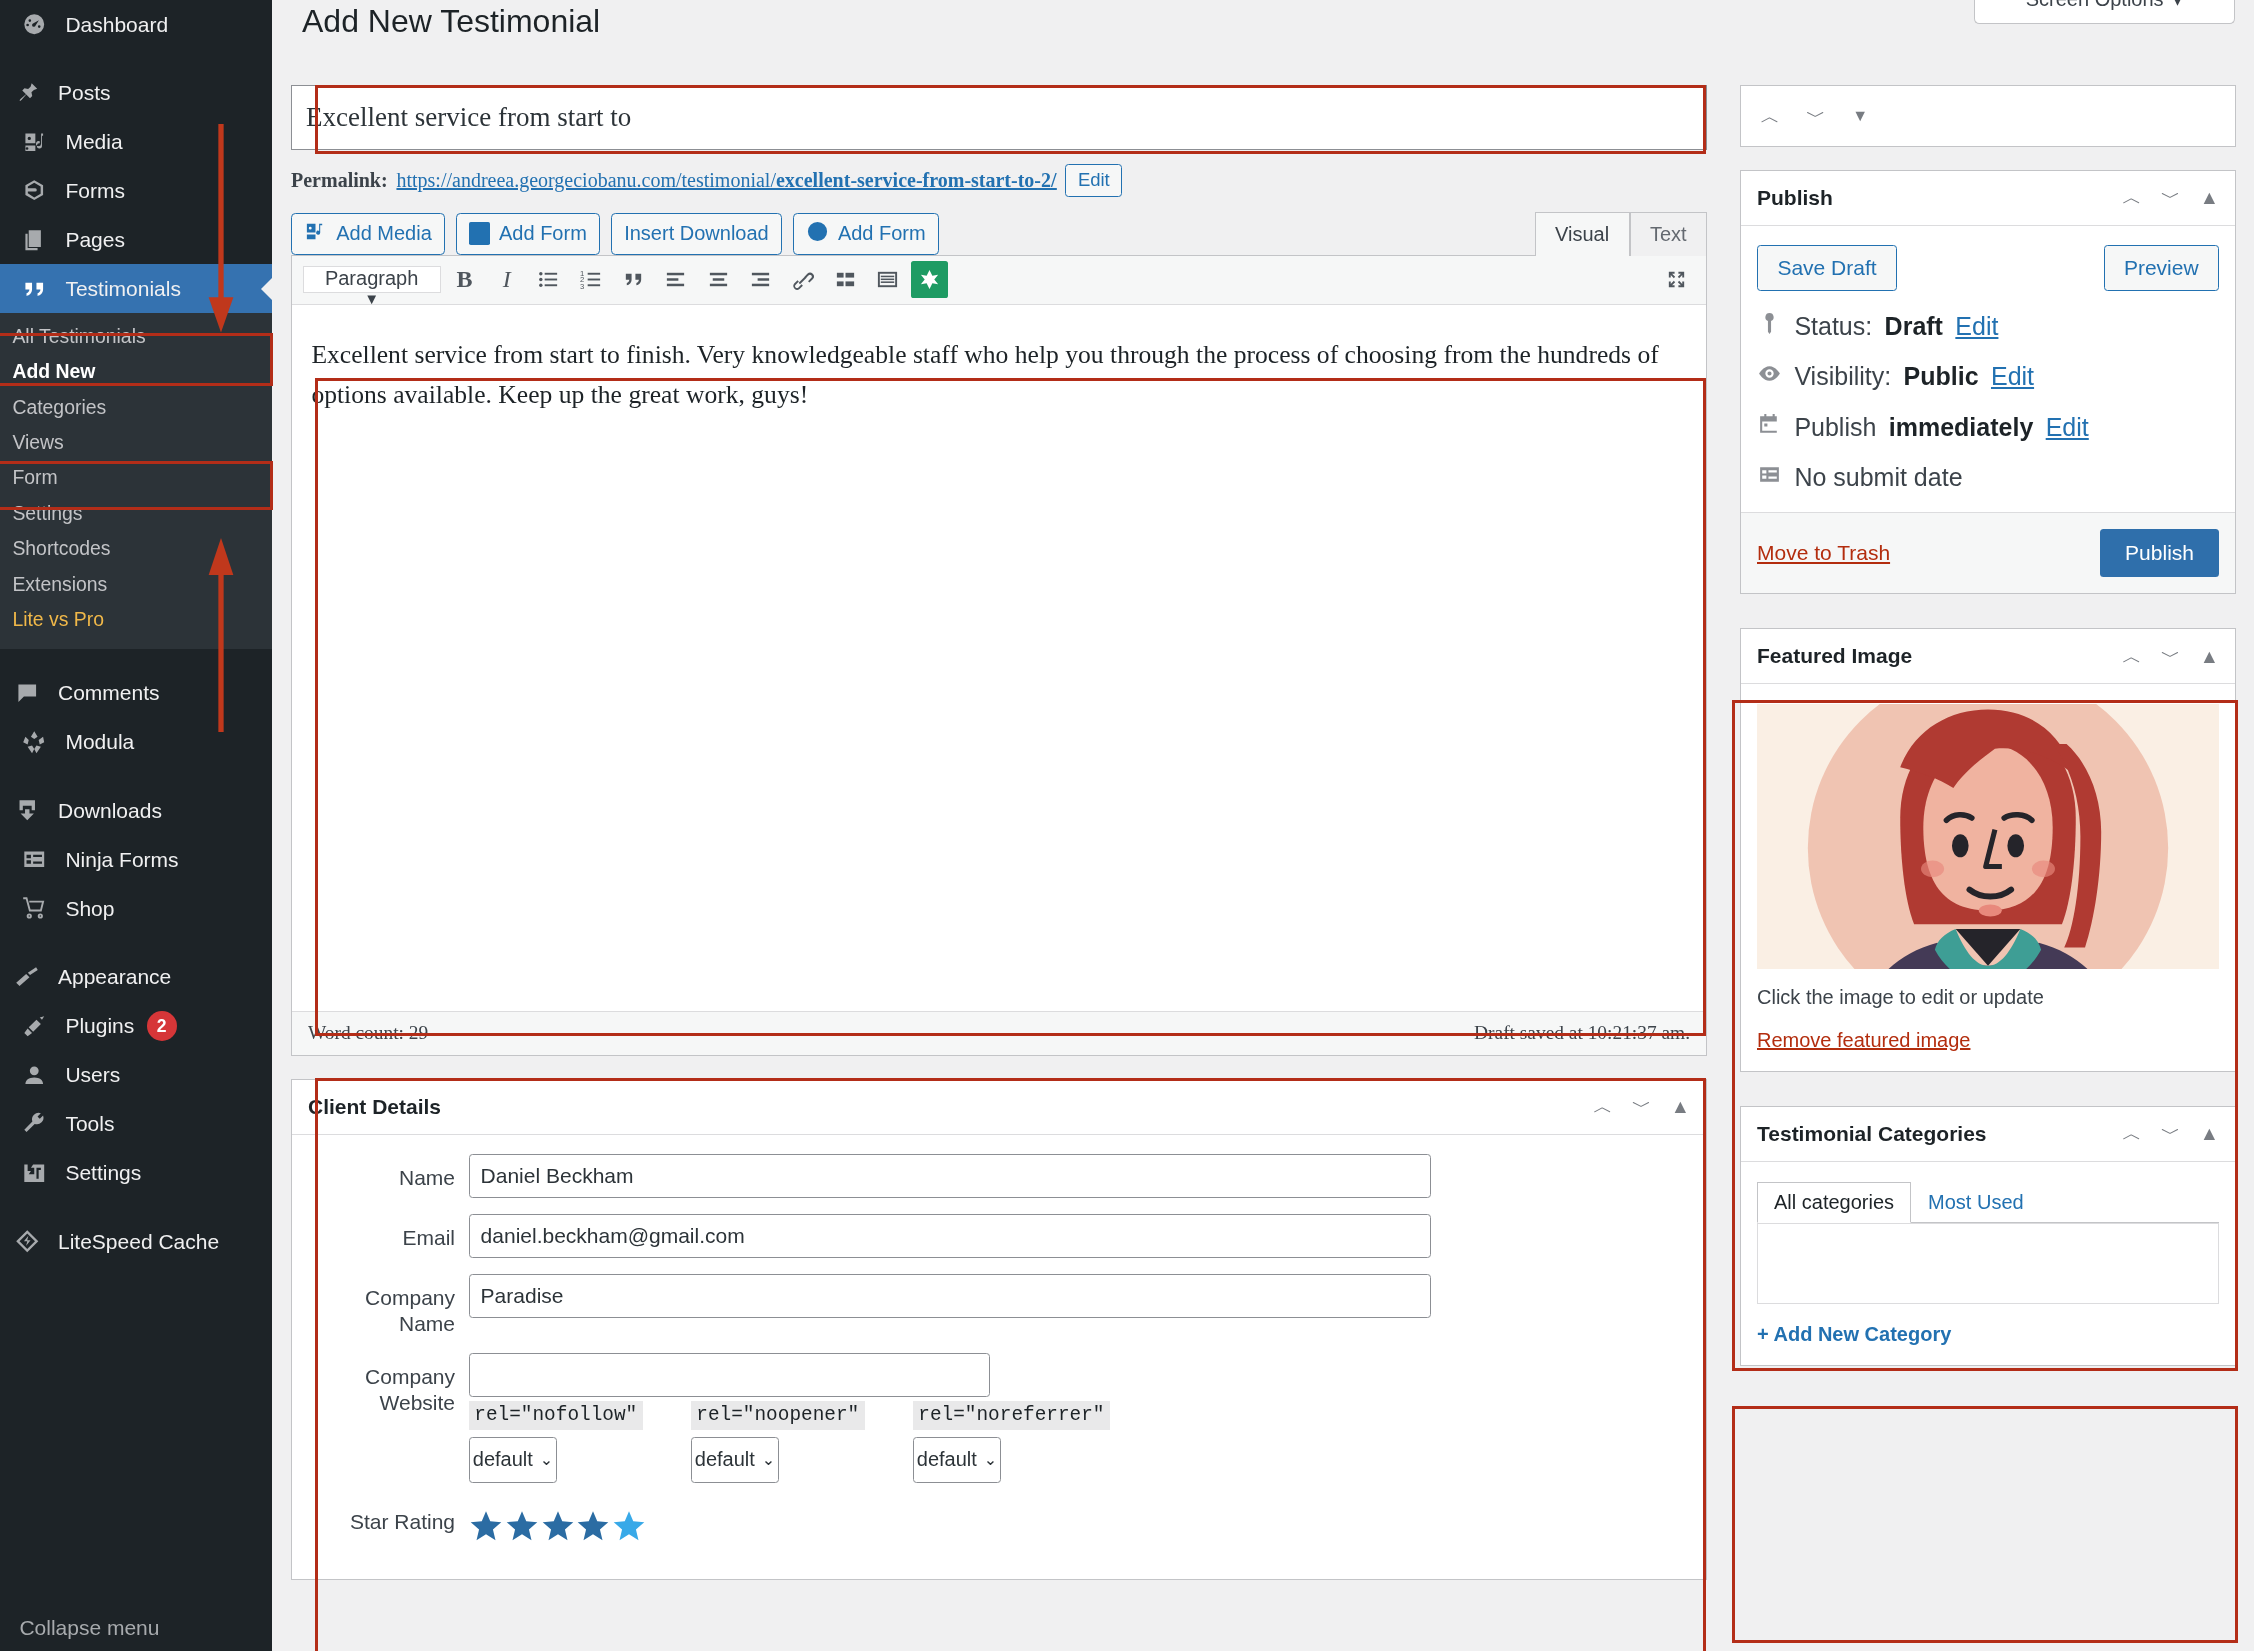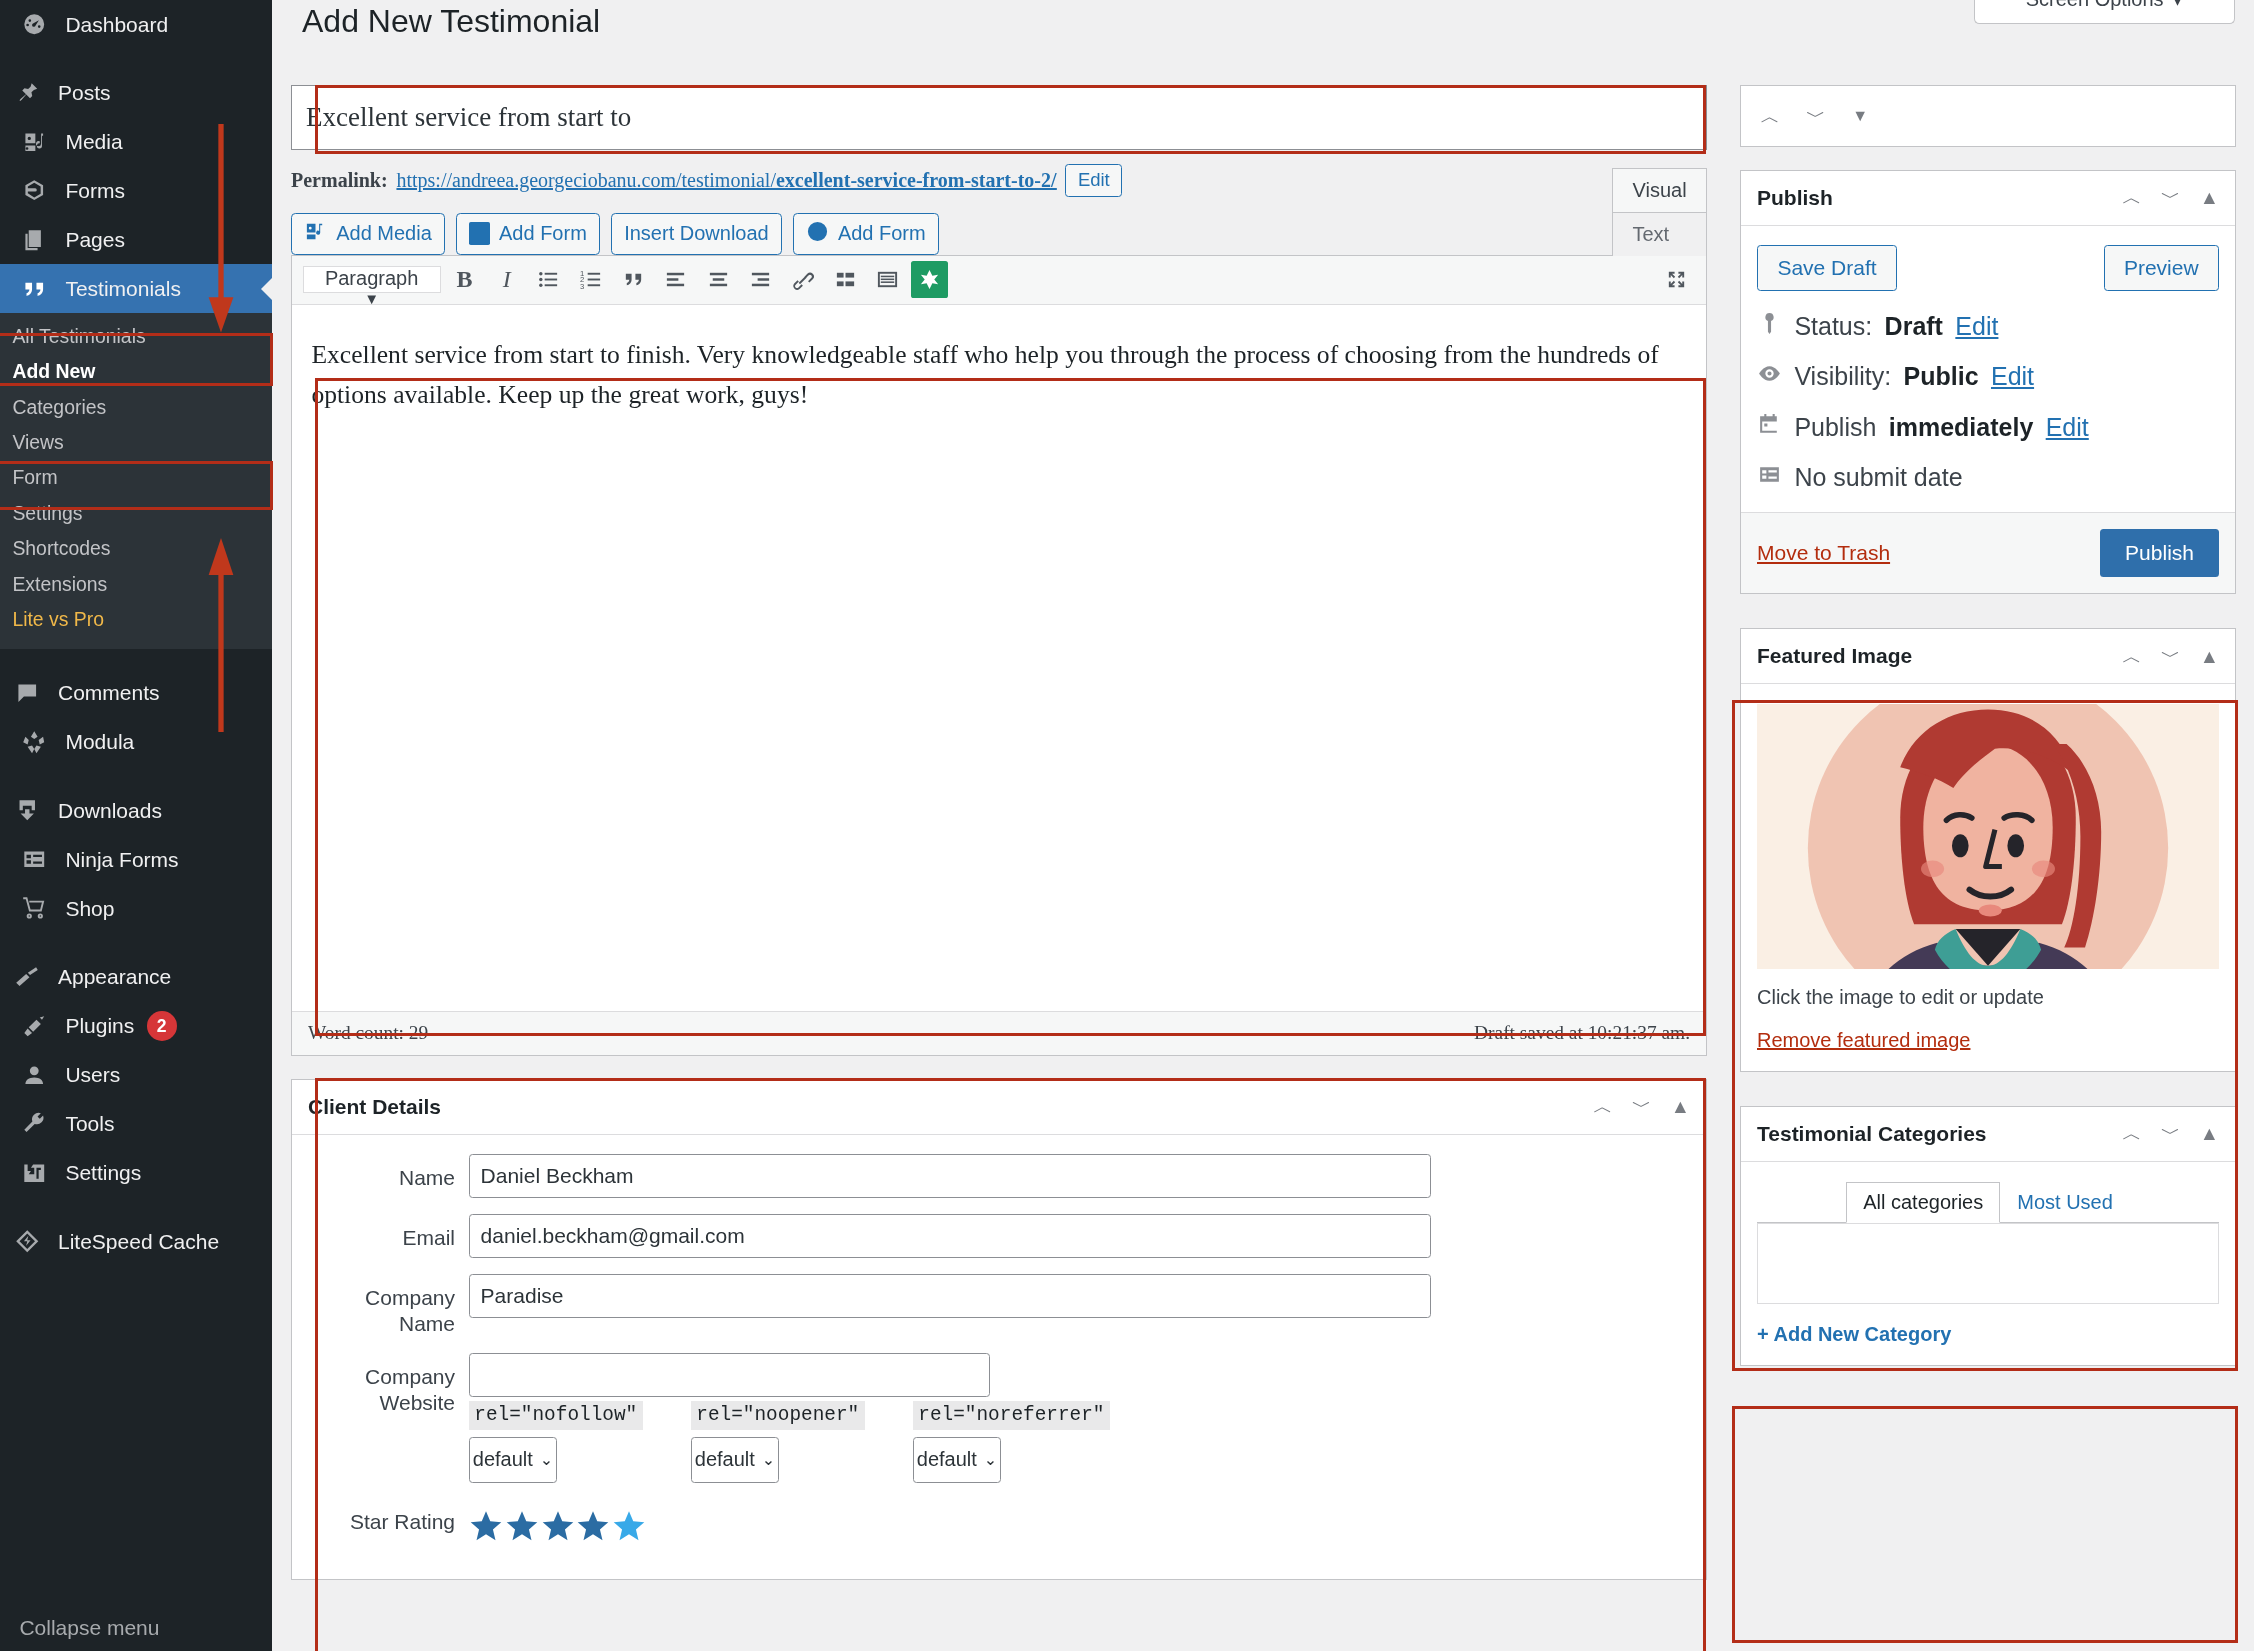--- a/index.html
+++ b/index.html
@@ -61,21 +61,21 @@
     border-radius:3.5px; padding:4.4px 11.5px; font-size:18.5px; cursor:pointer;
     font-family:"Liberation Sans",sans-serif;}
 
   .media-buttons{ display:flex; gap:10.6px; align-items:flex-start; position:relative; }
   .mb{ display:flex; align-items:center; gap:8.8px; background:#f6f7f7;
     border:0.9px solid #2271b1; color:#2271b1; border-radius:4.4px;
     height:42px; padding:0 12.4px; font-size:20px; cursor:pointer; }
   .mb svg{ width:23px; height:23px; fill:#2271b1; }
   .mb .sq{ width:21px; height:23px; background:#2271b1; border-radius:1.8px;}
 
-  .ed-tabs{ position:absolute; right:0; bottom:-0.9px; display:flex;flex-direction:column; }
+  .ed-tabs{ position:absolute; right:0; bottom:-0.9px; display:flex; }
   .ed-tab{ height:44px; padding:0 19.4px; display:flex; align-items:center;
     font-size:20px; color:#646970; background:#f0f0f1; border:0.9px solid #c3c4c7;
     border-bottom:none; cursor:pointer; }
   .ed-tab.active{ background:#f6f7f7; color:#3c434a; }
 
   .editor-wrap{ border:0.9px solid #c3c4c7; background:#fff; }
   .mce-bar{ background:#f6f7f7; border-bottom:0.9px solid #dcdcde;
     display:flex; align-items:center; gap:5.3px; padding:7px 10.6px; height:49px; }
   .fmt-select{ width:138px; height:27px; border:0.9px solid #dcdcde; background:#fff;
     display:flex; align-items:center; justify-content:flex-start;
@@ -137,21 +137,21 @@
     padding:16px; margin:19.4px -16px -19.4px; }
   .trash{ color:#b32d0e; text-decoration:underline; font-size:21px; cursor:pointer;}
   .btn-pri{ background:#2f6fab; color:#fff; border:none; border-radius:3.5px;
     height:48px; padding:0 25px; font-size:21px; cursor:pointer;
     font-family:"Liberation Sans",sans-serif;}
   .feat-img{ width:100%; height:265px; background:#faefe4; position:relative;
     overflow:hidden; cursor:pointer; }
   .feat-cap{ font-size:20px; color:#3c434a; margin-top:17.6px; }
   .feat-remove{ display:block; margin-top:19.4px; color:#b32d0e;
     text-decoration:underline; font-size:20px; cursor:pointer; }
-  .cat-tabs{ display:flex; border-bottom:0.9px solid #c3c4c7;justify-content:center; }
+  .cat-tabs{ display:flex; border-bottom:0.9px solid #c3c4c7; }
   .cat-tab{ padding:8px 16px; font-size:20px; color:#2271b1; cursor:pointer;
     border:0.9px solid transparent; margin-bottom:-0.9px; }
   .cat-tab.active{ color:#1d2327; background:#fff; border:0.9px solid #c3c4c7;
     border-bottom:0.9px solid #fff; }
   .cat-list{ border:0.9px solid #dcdcde; height:81px; margin-top:0; }
   .add-cat{ color:#2271b1; font-size:20px; font-weight:bold; margin-top:19.4px;
     display:block; cursor:pointer; }
 </style>
 </head>
 <body>

